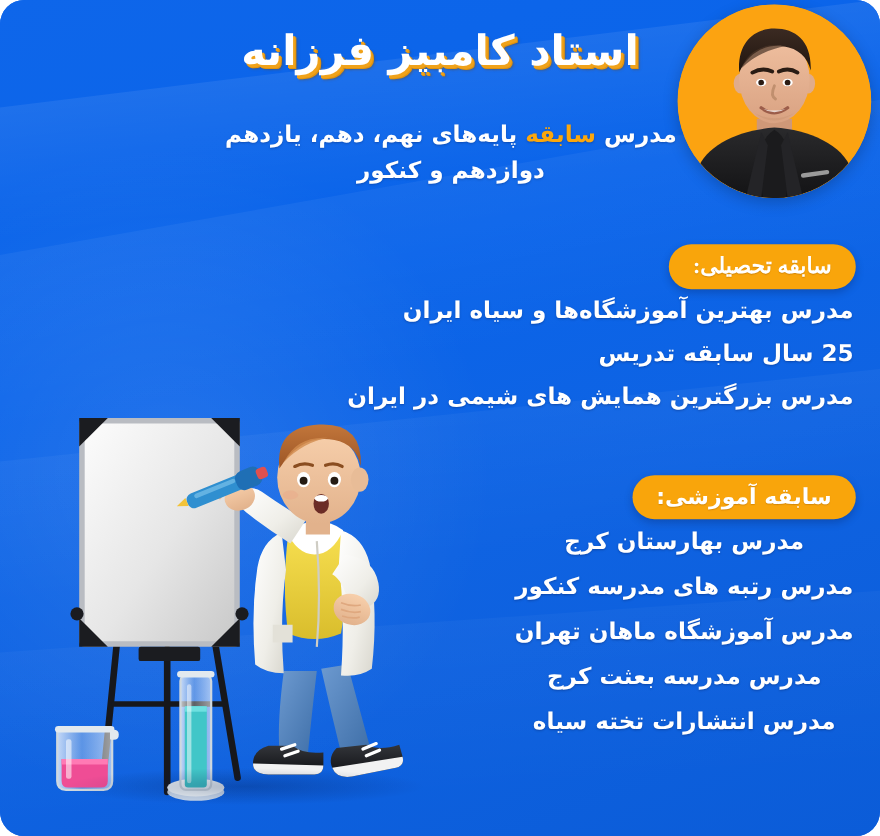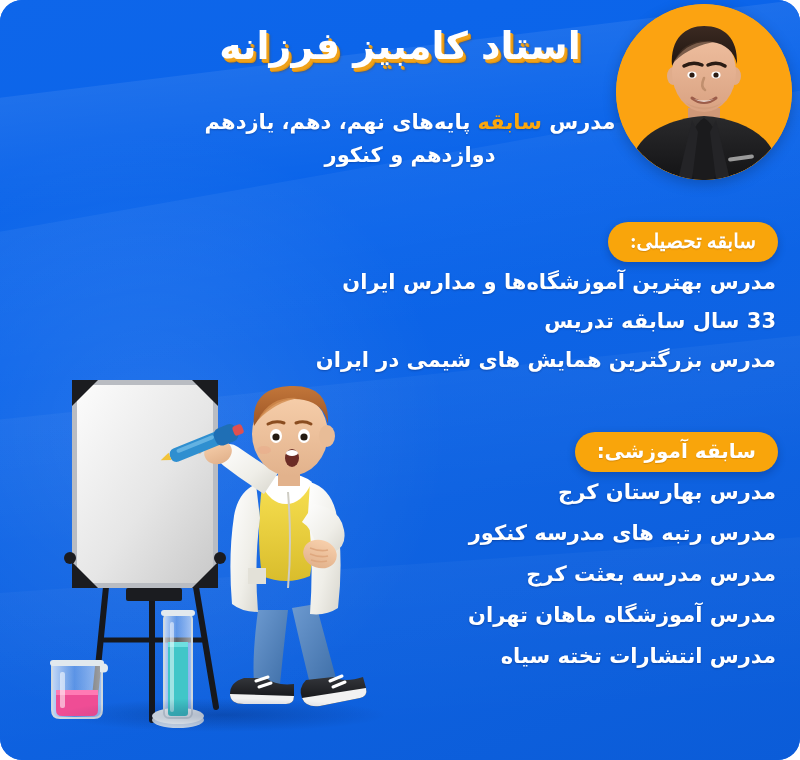--- a/index.html
+++ b/index.html
@@ -126,21 +126,21 @@
   .list {
     position: absolute;
     right: 24px;
     text-align: right;
     color: #ffffff;
     font-size: 21px;
     font-weight: bold;
     text-shadow: 0 1px 2px rgba(0,0,40,0.28);
   }
   #list-edu   { top: 272px; }
-  #list-teach { top: 482px; }
+  #list-teach { top: 482px; text-align: center; }
   .list .row {
     line-height: 1;
     margin-bottom: 18px;
     white-space: nowrap;
   }
   #list-teach .row { margin-bottom: 20px; }
   .list .row:last-child { margin-bottom: 0; }
 
   
   .illustration {
@@ -239,32 +239,32 @@
 
           <path d="M70 99 q18 13 36 0 q-18 9 -36 0 z" fill="#c89473" opacity=".45"></path>
         </g>
       </svg>
     </div>
   </div>
 
   <div class="badge" id="badge-edu">سابقه تحصیلی:</div>
 
   <div class="list" id="list-edu">
-    <div class="row">مدرس بهترین آموزشگاه‌ها و مدارس ایران</div>
-    <div class="row">33 سال سابقه تدریس</div>
+    <div class="row">مدرس بهترین آموزشگاه‌ها و سیاه ایران</div>
+    <div class="row">25 سال سابقه تدریس</div>
     <div class="row">مدرس بزرگترین همایش های شیمی در ایران</div>
   </div>
 
   <div class="badge" id="badge-teach">سابقه آموزشی:</div>
 
   <div class="list" id="list-teach">
     <div class="row">مدرس بهارستان کرج</div>
     <div class="row">مدرس رتبه های مدرسه کنکور</div>
+    <div class="row">مدرس آموزشگاه ماهان تهران</div>
     <div class="row">مدرس مدرسه بعثت کرج</div>
-    <div class="row">مدرس آموزشگاه ماهان تهران</div>
     <div class="row">مدرس انتشارات تخته سیاه</div>
   </div>
 
   <div class="illustration">
     <div class="floor-shadow"></div>
     <svg width="340" height="360" viewBox="0 0 340 360">
       <defs>
         <linearGradient id="boardg" x1="0" y1="0" x2="1" y2="1">
           <stop offset="0%" stop-color="#fcfcfc"></stop>
           <stop offset="55%" stop-color="#e6e6e6"></stop>

